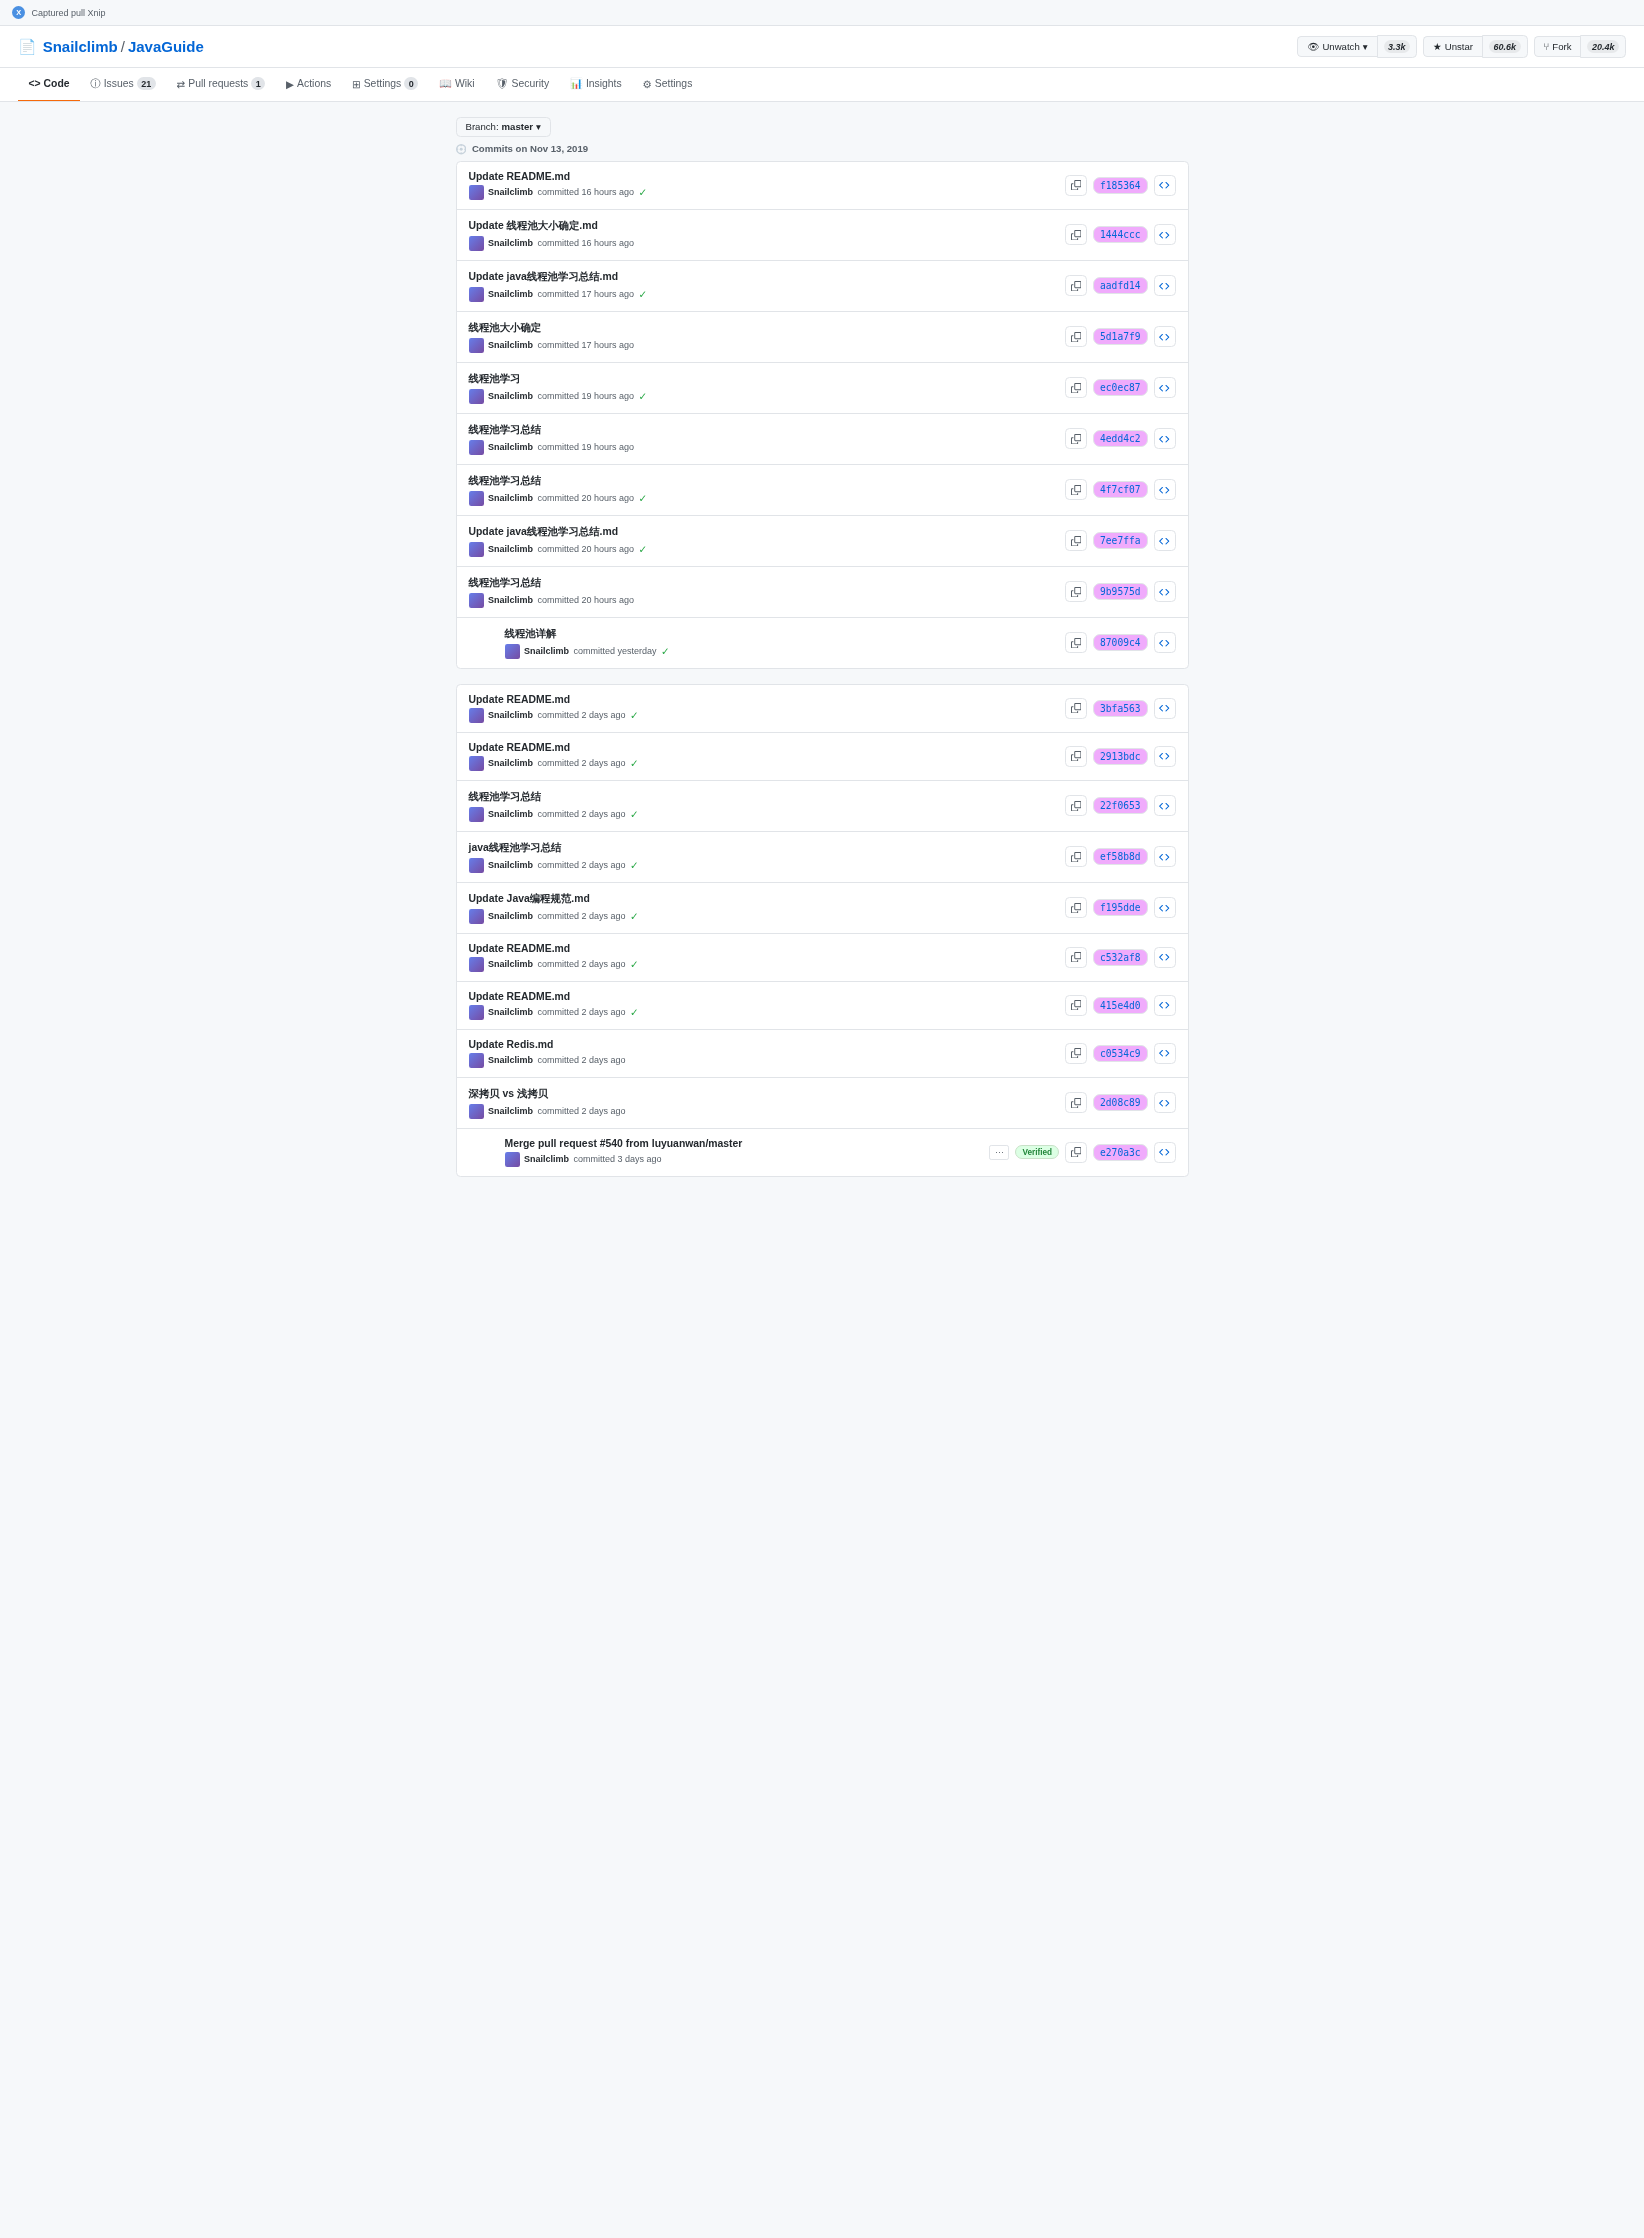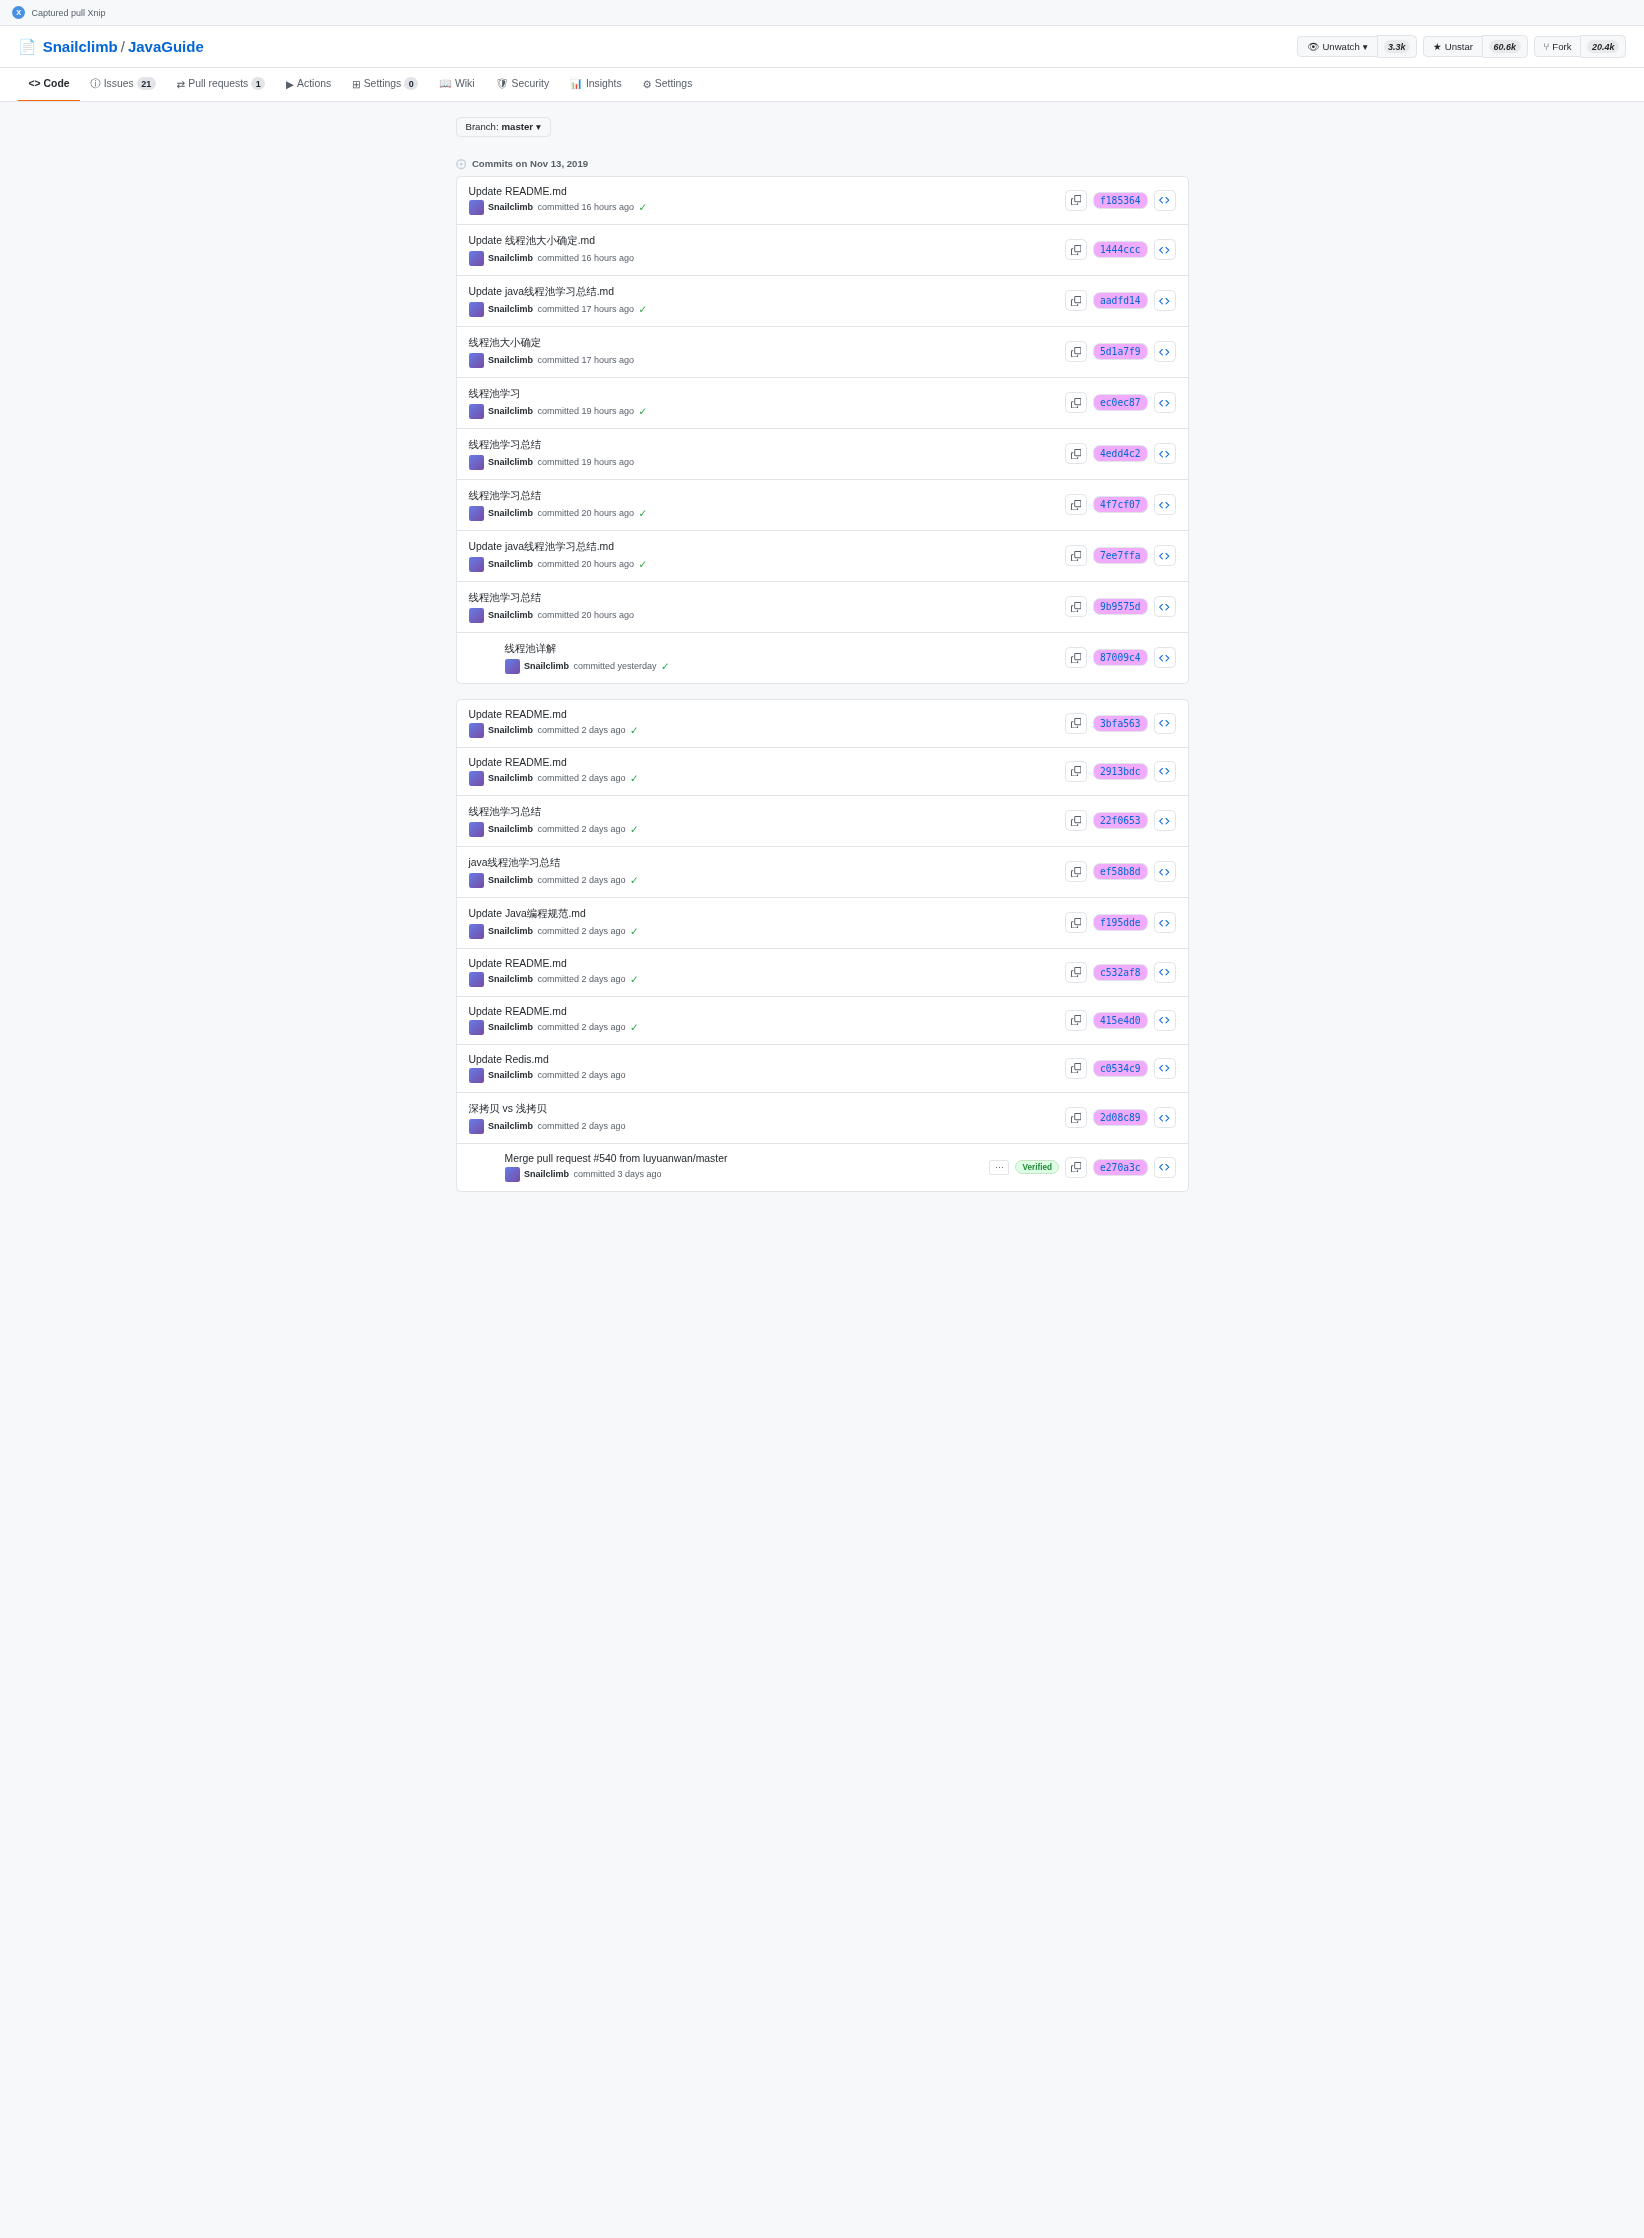--- a/index.html
+++ b/index.html
@@ -135,21 +135,21 @@
       align-items: center;
       gap: 3px;
       padding: 3.7px 9px;
       font-size: 9.6px;
       border: 0.7px solid #e1e4e8;
       border-radius: 4.5px;
       background: #f6f8fa;
       cursor: pointer;
       color: #24292e;
     }
-    .commits-section { margin-top: 15px; }
+    .commits-section { }
     .commits-group { margin-bottom: 15px; }
     .commits-date-header {
       display: flex;
       align-items: center;
       gap: 6px;
       padding: 6px 0;
       color: #586069;
       font-size: 9.6px;
       font-weight: 600;
     }
@@ -171,21 +171,21 @@
     }
     .commit-row:last-child { border-bottom: none; padding-left: 48px; }
     .commit-left {
       display: flex;
       flex-direction: column;
       gap: 3px;
       flex: 1;
     }
     .commit-message {
       font-size: 10.4px;
-      font-weight: 400;
+      font-weight: 700;
       color: #24292e;
     }
     .commit-meta {
       display: flex;
       align-items: center;
       gap: 4.5px;
       font-size: 9px;
       color: #586069;
     }
     .avatar {

